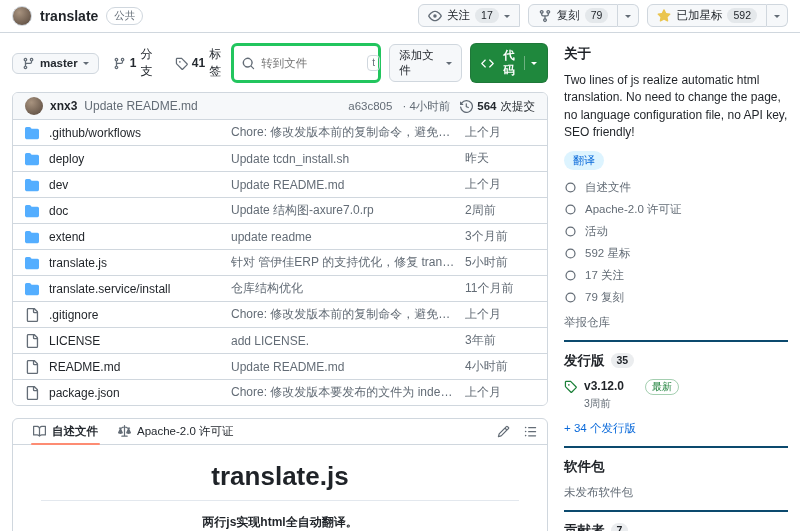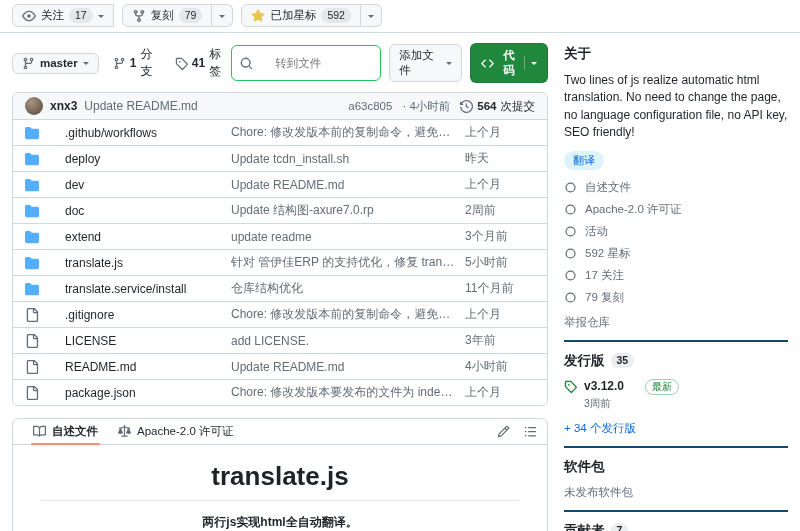--- a/index.html
+++ b/index.html
@@ -32,21 +32,21 @@
   .content { display:flex; gap:16px; padding:10px 12px 0 12px; }
   .main-col { width:536px; flex:none; }
   .side-col { flex:1; min-width:0; }
 
   
   .toolbar { display:flex; align-items:center; }
   .branch-stats { display:flex; align-items:center; gap:12px; margin-left:14px; font-size:12px; }
   .stat { display:flex; align-items:center; gap:4px; color:#24292f; }
   .stat b { font-weight:bold; }
   .toolbar-right { margin-left:auto; display:flex; align-items:center; gap:8px; }
-  .search-box { display:flex; align-items:center; gap:22px; border:1px solid #22c55e;
+  .search-box { display:flex; align-items:center; gap:6px; border:3px solid #22c55e;
     border-radius:6px; padding:9px 8px; width:150px; background:#fff; }
   .search-box input { border:none; outline:none; width:100px; font-size:11.5px;
     font-family:inherit; color:#636c76; background:transparent; }
   .key-hint { border:1px solid #d0d7de; border-radius:4px; font-size:10px; color:#636c76;
     padding:0 4px; line-height:14px; }
   .btn-green { display:flex; align-items:center; gap:6px; background:#1f883d; color:#fff;
     border:1px solid rgba(31,35,40,.15); border-radius:6px; padding:4px 10px;
     font-size:11.5px; font-weight:bold; cursor:pointer;text-align:center; }
   .btn-green .caret { border-top-color:#fff; }
   .btn-green .vline { width:1px; height:14px; background:rgba(255,255,255,.35); }
@@ -57,21 +57,21 @@
   .avatar-xs { width:18px; height:18px; border-radius:50%; flex:none;
     background:radial-gradient(circle at 35% 30%, #a8937f, #54453a); }
   .commit-author { font-weight:bold; font-size:12px; }
   .commit-msg { color:#636c76; font-size:12px; }
   .commit-right { margin-left:auto; display:flex; align-items:center; gap:10px;
     color:#636c76; font-size:11.5px; }
   .commits-count { display:flex; align-items:center; gap:4px; color:#24292f; }
   .commits-count b { font-weight:bold; }
   .frow { display:flex; align-items:center; gap:10px; padding:4px 12px;
     border-top:1px solid #d0d7de; background:#fff; cursor:pointer; }
-  .fname { width:196px; flex:none; display:flex; align-items:center; gap:26px; font-size:12px; }
+  .fname { width:196px; flex:none; display:flex; align-items:center; gap:10px; font-size:12px; }
   .fmsg { flex:1; min-width:0; color:#636c76; font-size:12px; white-space:nowrap;
     overflow:hidden; text-overflow:ellipsis; }
   .ftime { width:70px; flex:none; color:#636c76; font-size:12px; }
   .folder-ic { color:#54aeff; }
   .file-ic { color:#636c76; }
 
   
   .readme-card { margin-top:12px; border:1px solid #d0d7de; border-radius:6px;
     min-height:160px; overflow:hidden; }
   .readme-tabs { display:flex; align-items:center; border-bottom:1px solid #d0d7de;
@@ -102,20 +102,25 @@
   .latest-badge { display:inline-block; margin-left:21px; font-size:10px; color:#1a7f37;
     border:1px solid rgba(31,136,61,.4); border-radius:999px; padding:0 6px; line-height:14px;text-align:right; }
   .release-time { font-size:10.5px; color:#636c76; margin-top:2px; }
   .more-link { display:inline-block; margin-top:10px; color:#0969da; font-size:11.5px; cursor:pointer; }
   .empty-note { margin-top:9px; color:#636c76; font-size:11.5px; }
 </style>
 </head>
 <body>
 
 <div class="top">
+  <div class="top-left">
+    <span class="avatar-sm"></span>
+    <span class="repo-name">translate</span>
+    <span class="pill-outline">公共</span>
+  </div>
   <div class="top-right">
     <div class="btn-group">
       <div class="btn">
         <span class="ic">
             <svg width="14" height="14" viewBox="0 0 16 16" fill="currentColor">
               <path d="M8 2c1.981 0 3.671.992 4.933 2.078 1.27 1.091 2.187 2.345 2.637 3.023a1.62 1.62 0 0 1 0 1.798c-.45.678-1.367 1.932-2.637 3.023C11.67 13.008 9.981 14 8 14c-1.981 0-3.671-.992-4.933-2.078C1.797 10.83.88 9.576.43 8.898a1.62 1.62 0 0 1 0-1.798c.45-.677 1.367-1.931 2.637-3.022C4.33 2.992 6.019 2 8 2Zm0 1.5c-1.473 0-2.825.742-3.955 1.715-1.124.967-1.954 2.096-2.366 2.717a.12.12 0 0 0 0 .136c.412.621 1.242 1.75 2.366 2.717C5.175 11.758 6.527 12.5 8 12.5s2.825-.742 3.955-1.715c1.124-.967 1.954-2.096 2.366-2.717a.12.12 0 0 0 0-.136c-.412-.621-1.242-1.75-2.366-2.717C10.825 4.242 9.473 3.5 8 3.5ZM8 10a2 2 0 1 1-.001-3.999A2 2 0 0 1 8 10Z"></path>
             </svg>
           </span>
         <span>关注</span>
         <span class="counter">17</span>

